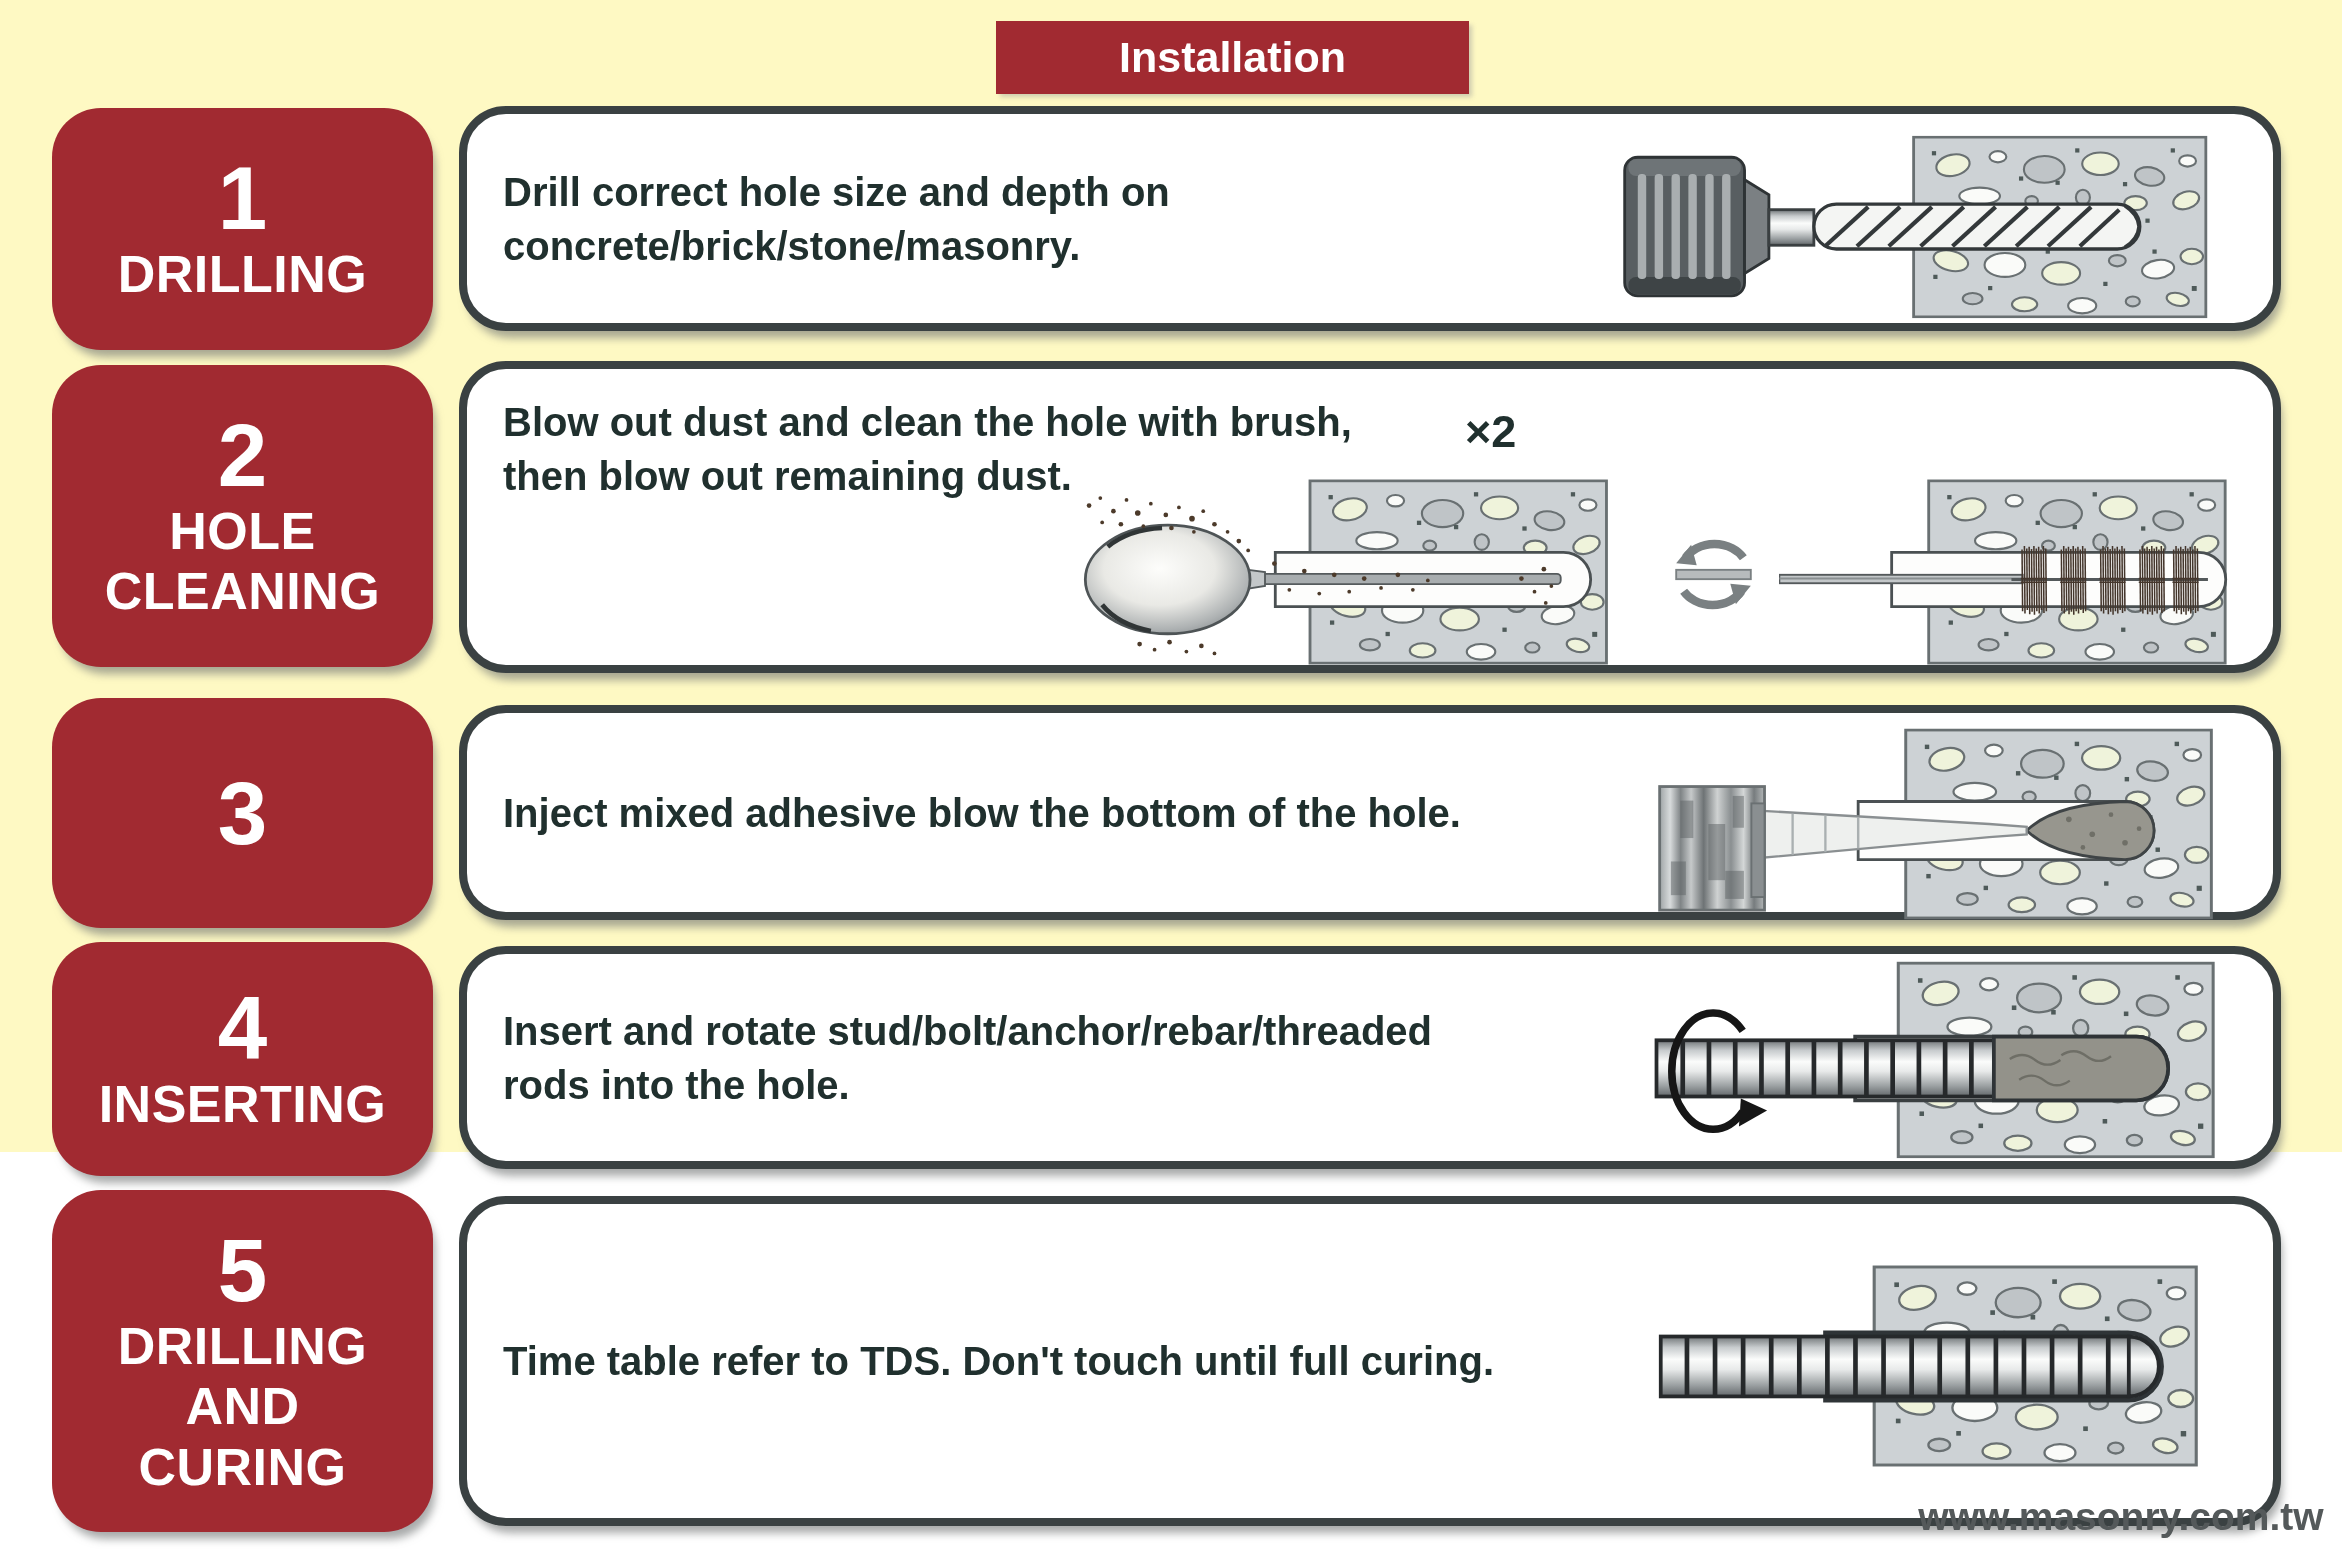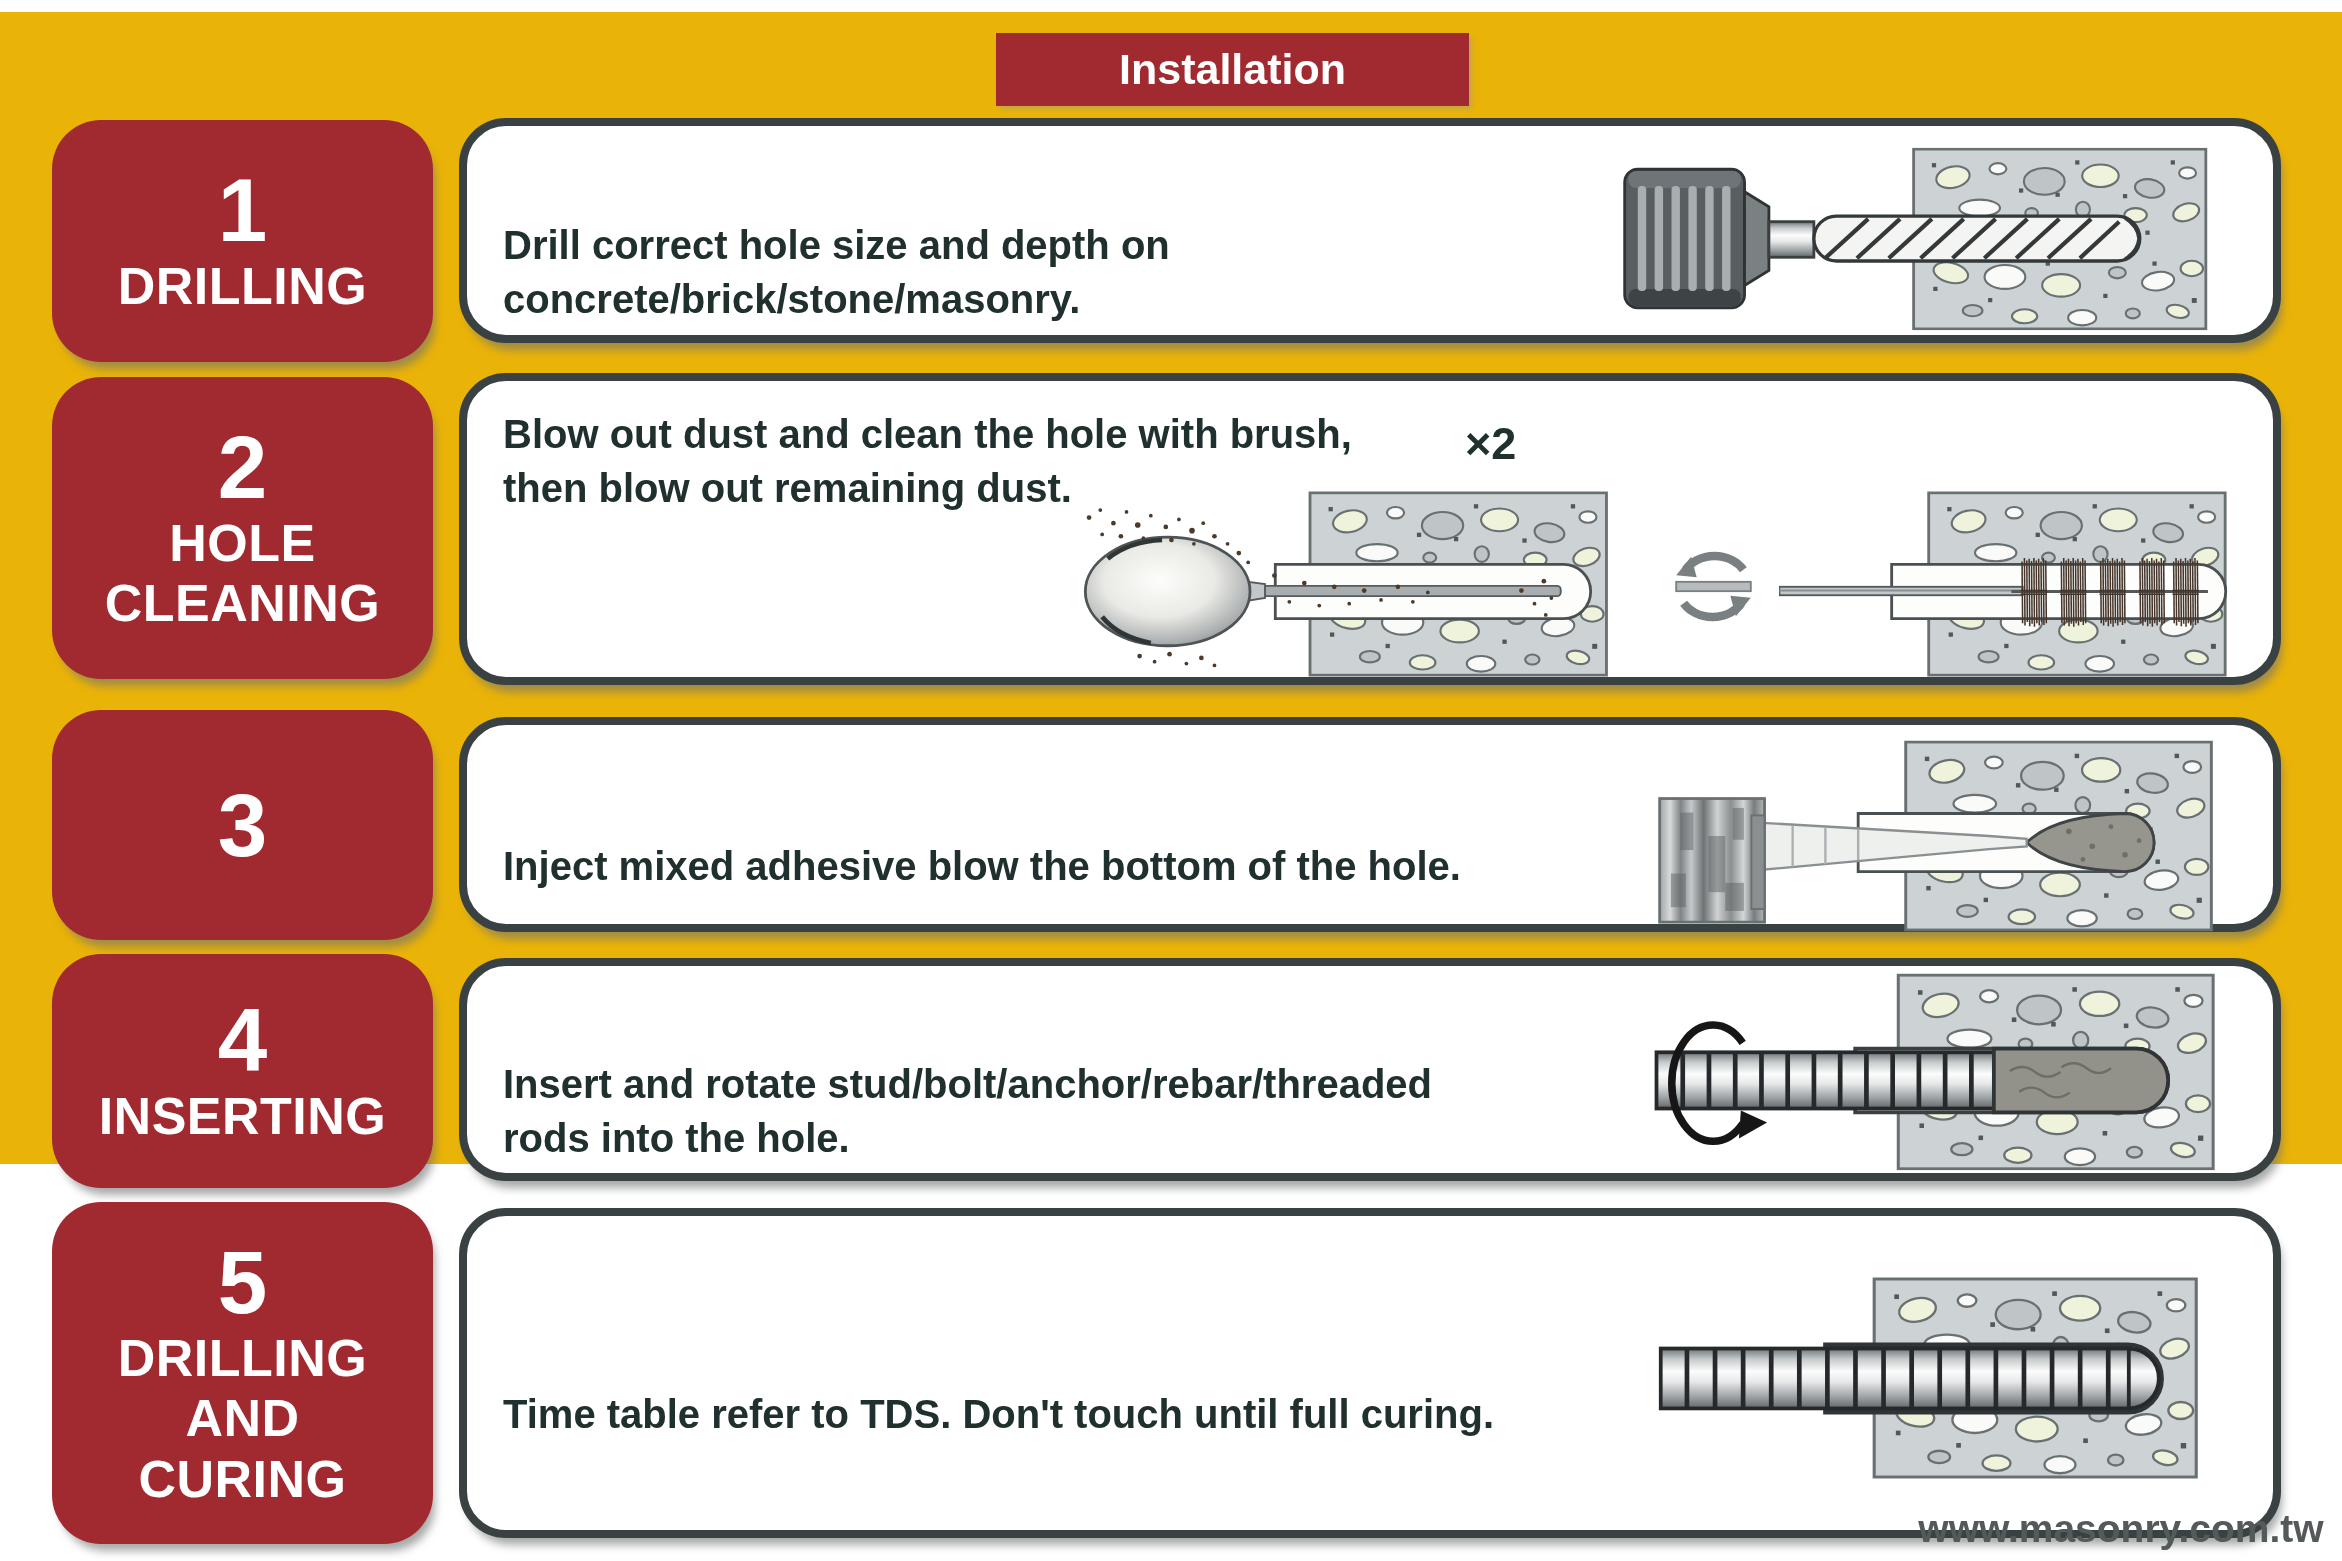--- a/index.html
+++ b/index.html
@@ -1,30 +1,30 @@
 <!DOCTYPE html>
 <html style="font-size:15px"><head>
 <meta charset="utf-8">
 <style>
   html,body{margin:0;padding:0;background:#ffffff;width:2342px;height:1562px;
     font-family:"Liberation Sans",sans-serif;overflow:hidden;position:relative;}
-  .canvas{position:absolute;left:0;top:12px;width:2342px;height:1152px;background:#eab308;}
+  .canvas{position:absolute;left:0;top:0;width:2342px;height:1152px;background:#fef9c3;}
   .title-banner{position:absolute;left:996px;top:20.6px;width:473px;height:73px;
     background:#A12A31;color:#fff;display:flex;align-items:center;justify-content:center;
     font-size:43px;font-weight:700;box-shadow:3.7px 3.7px 4.7px rgba(150,150,150,.45);}
   .step-box{position:absolute;left:52px;width:381px;background:#A12A31;border-radius:49px;
     color:#fff;display:flex;flex-direction:column;align-items:center;justify-content:center;
     text-align:center;box-shadow:4.7px 10.3px 8.4px -3.7px rgba(110,113,113,.6);}
   .step-number{font-size:89px;font-weight:700;line-height:1.02;}
   .step-label{font-size:52px;font-weight:700;line-height:1.16;white-space:pre-line;letter-spacing:0.5px;}
   .panel{position:absolute;left:459px;width:1822px;background:#fff;border:8.4px solid #3A4142;
     border-radius:47px;box-shadow:4.7px 10.3px 8.4px -3.7px rgba(110,113,113,.6);box-sizing:border-box;}
   .desc{position:absolute;left:36px;font-size:40px;font-weight:700;color:#20302E;
     line-height:1.36;white-space:pre-line;}
-  .desc.vcenter{top:50%;transform:translateY(-50%);margin-top:41px;}
+  .desc.vcenter{top:50%;transform:translateY(-50%);}
   .annotation{position:absolute;left:998px;top:37px;font-size:45px;font-weight:700;color:#20302E;}
   .illus{position:absolute;}
   .site{position:absolute;left:1911px;top:1495px;width:422px;text-align:right;
     font-size:39px;font-weight:700;color:#54595A;padding-right:9.4px;box-sizing:border-box;}
   .b1{top:108px;height:242px;} .p1{top:106px;height:225px;}
   .b2{top:365px;height:302px;} .p2{top:361px;height:312px;}
   .b3{top:698px;height:230px;} .p3{top:705px;height:215px;}
   .b4{top:942px;height:234px;} .p4{top:946px;height:223px;}
   .b5{top:1190px;height:342px;} .p5{top:1196px;height:330px;}
 </style>

